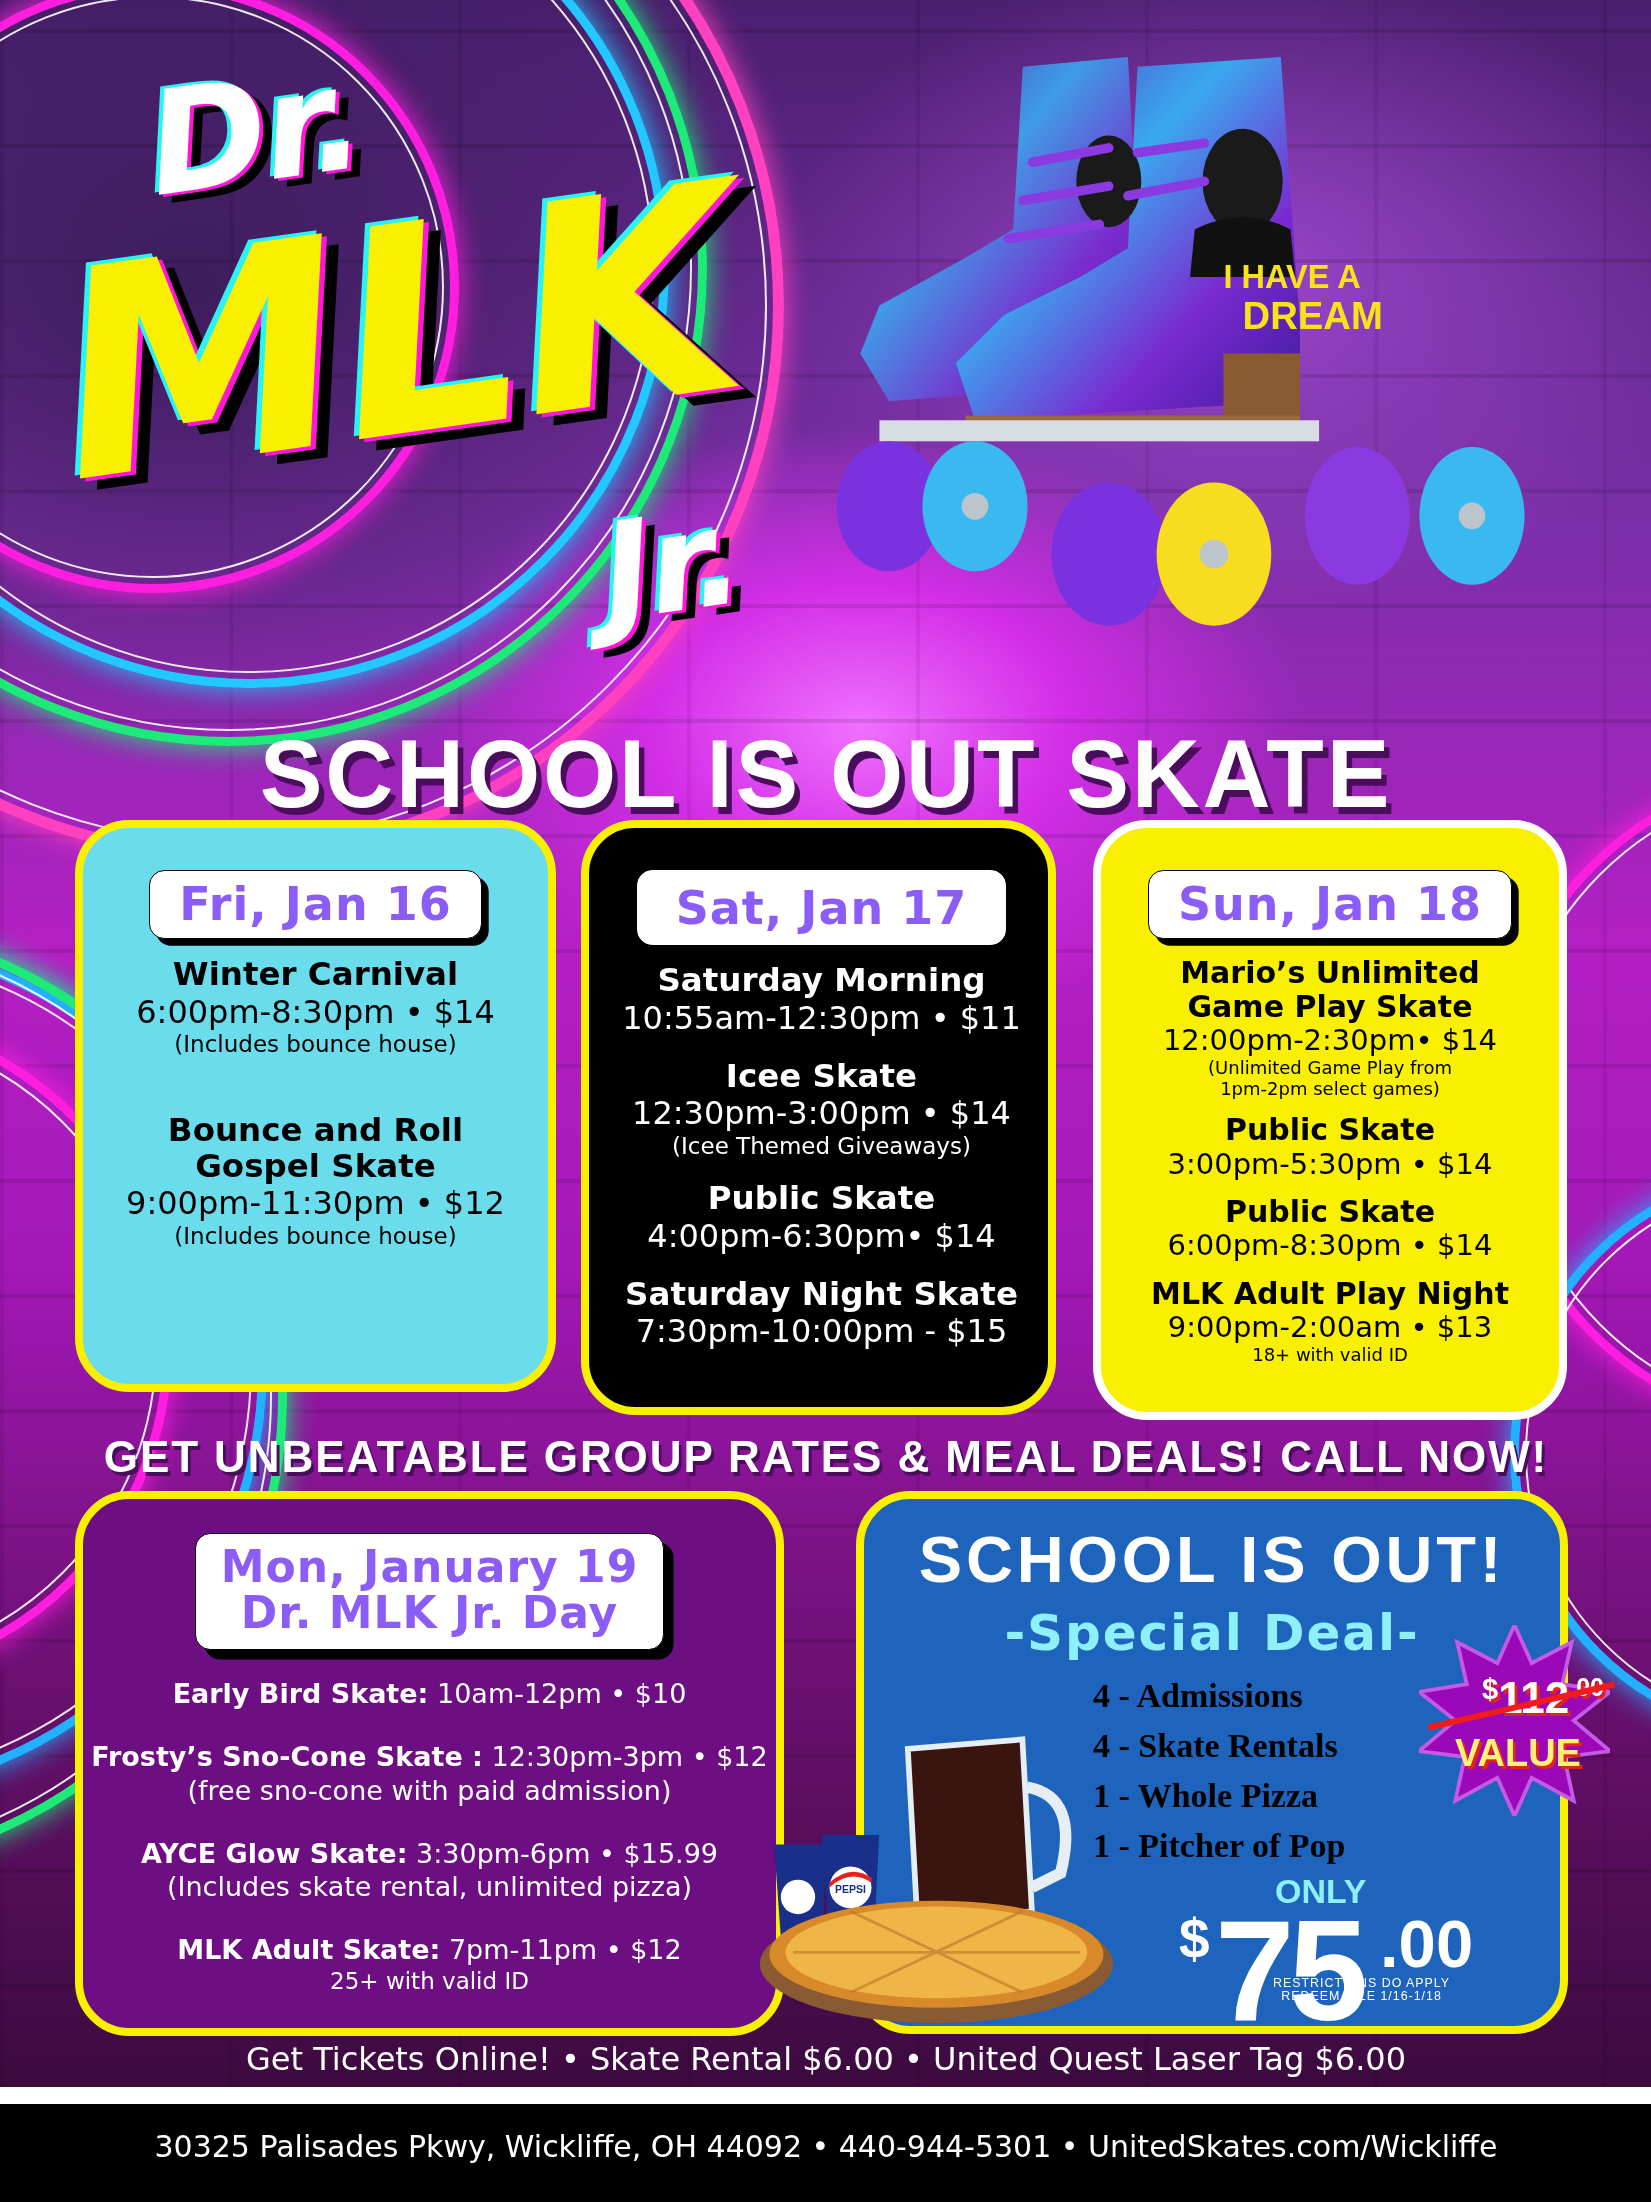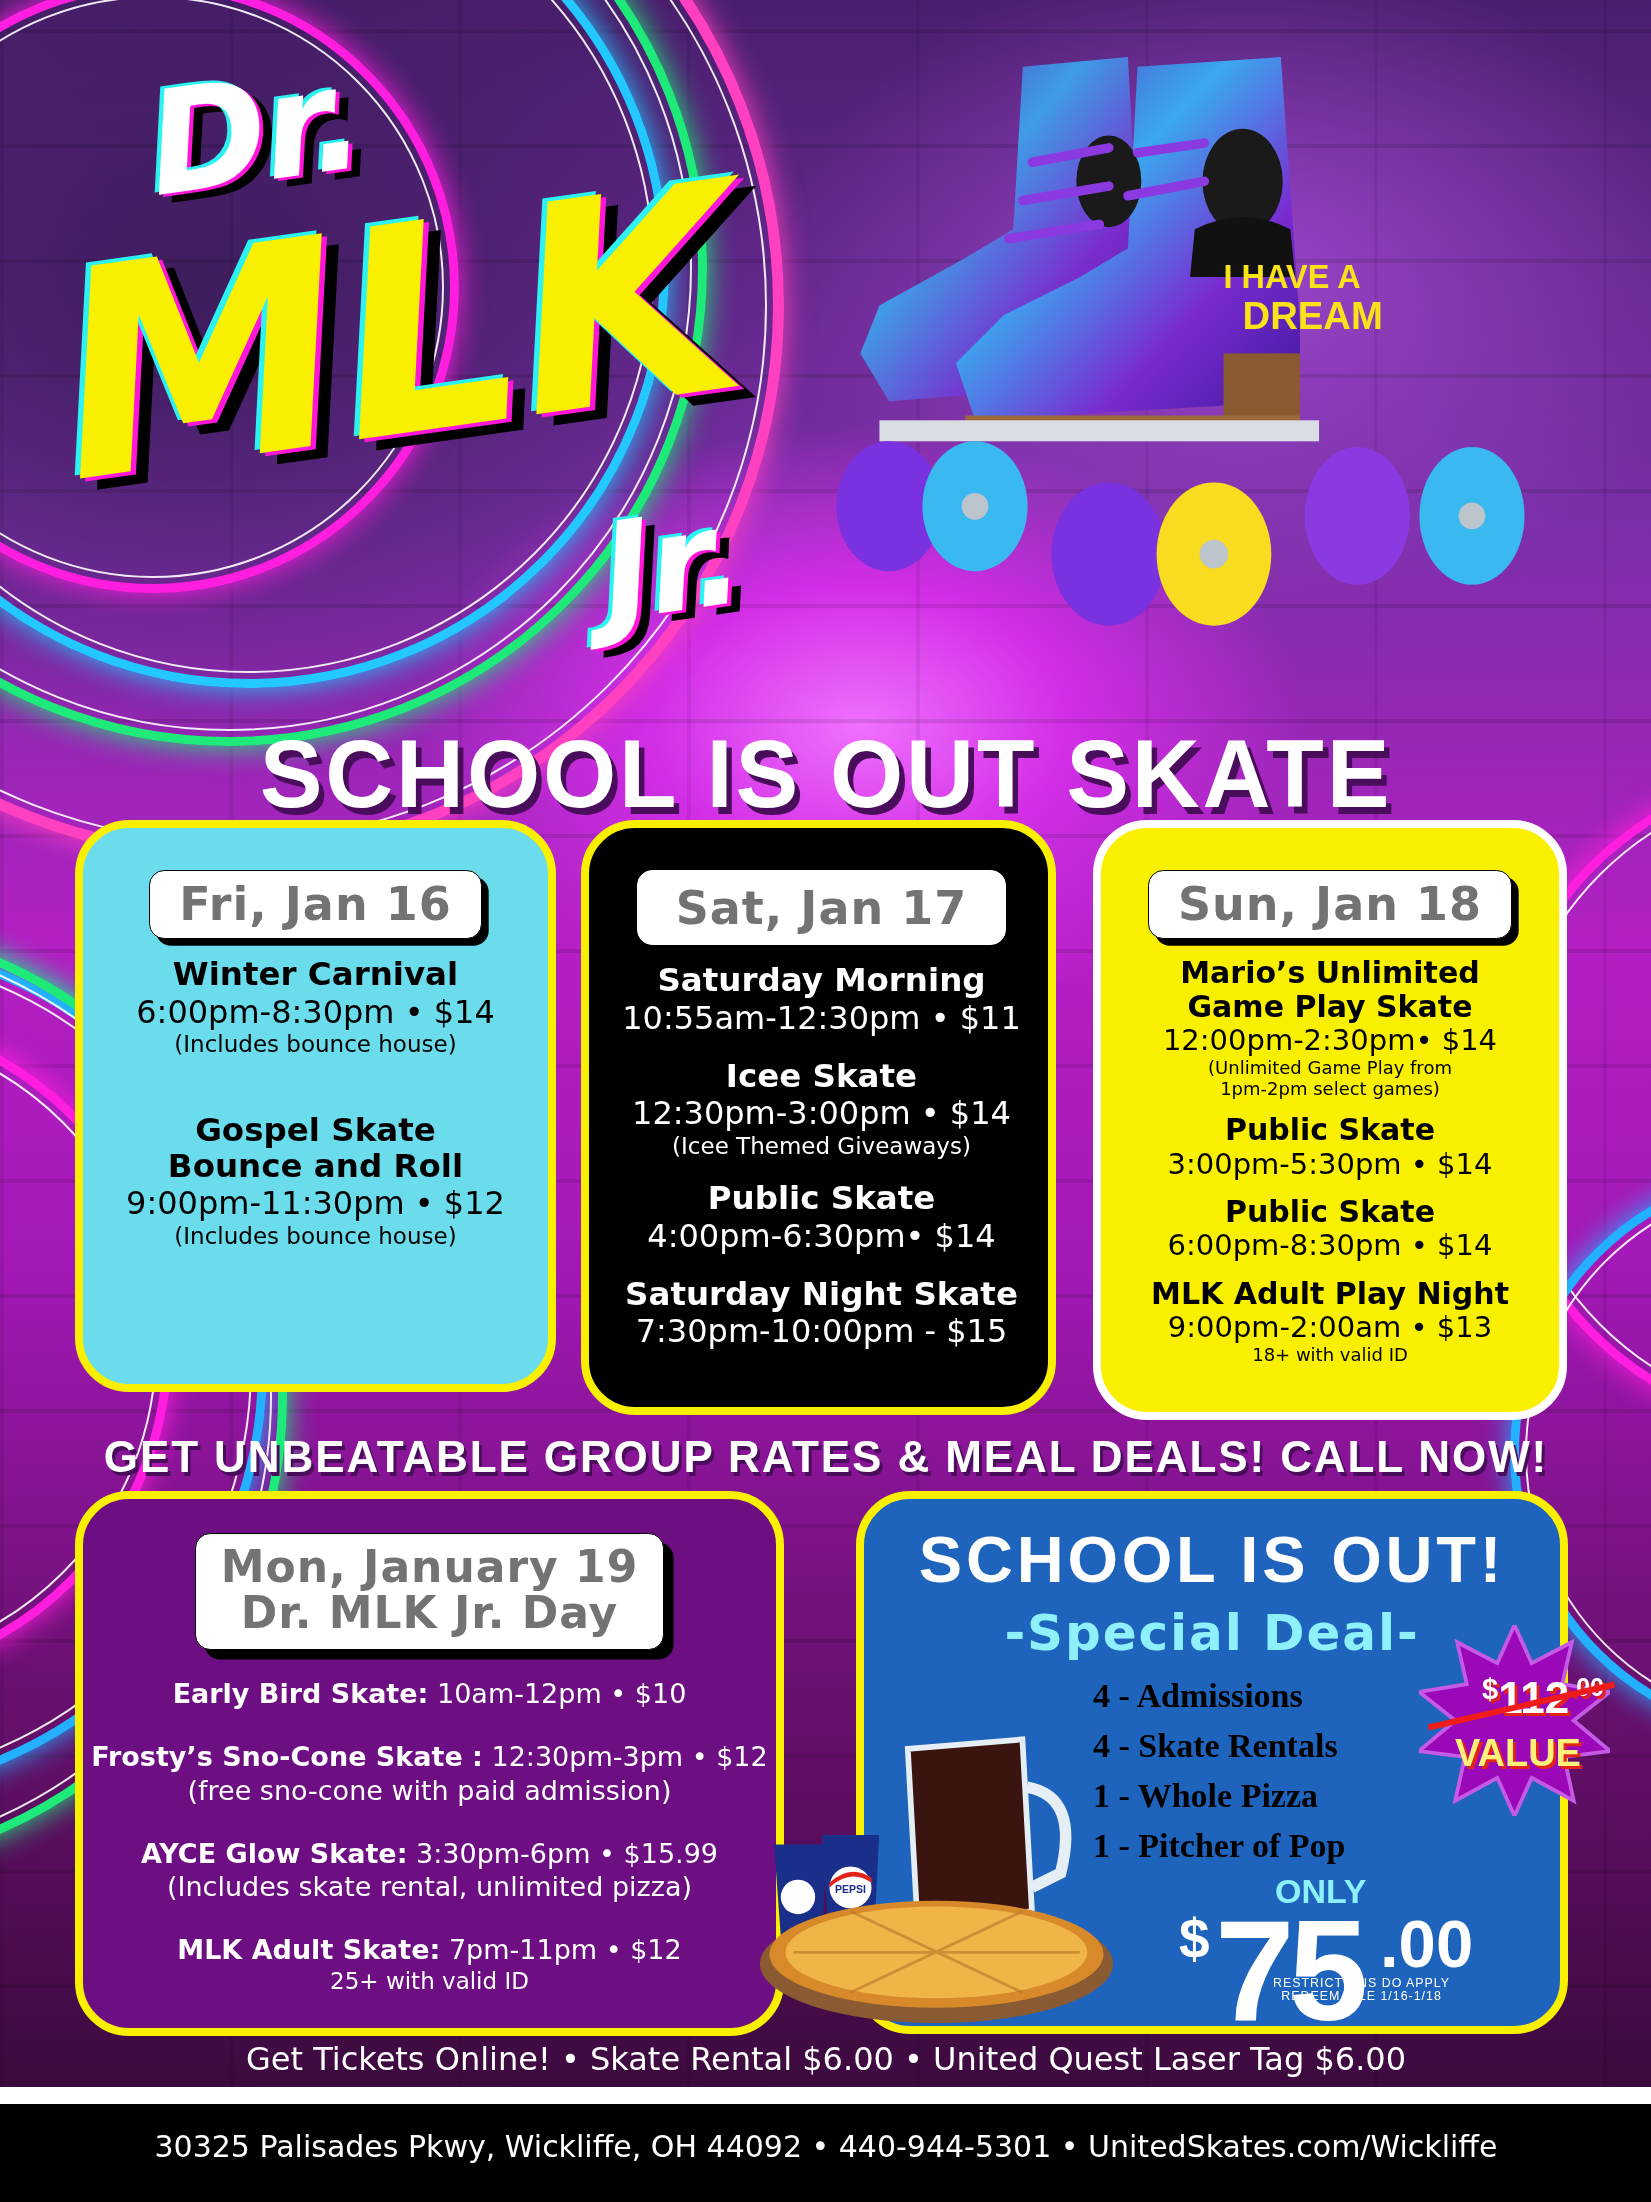--- a/index.html
+++ b/index.html
@@ -60,21 +60,21 @@
 
   .card {
     position: absolute; border-radius: 54px; border: 8.6px solid #f8f000; text-align: center;
     padding-top: 42px;
   }
   .card-fri { left: 75px;  top: 820px; width: 481px; height: 572px; background: #6adcec; color: #000; }
   .card-sat { left: 581px; top: 820px; width: 475px; height: 595px; background: #000; color: #fff; padding-left: 6px; }
   .card-sun { left: 1093px; top: 820px; width: 474px; height: 600px; background: #f8f000; color: #000; border-color: #fff; }
 
   .date-pill {
-    display: inline-block; background: #fff; color: #737373; border: 1.9px solid #000;
+    display: inline-block; background: #fff; color: #8b5cf6; border: 1.9px solid #000;
     border-radius: 15.3px; padding: 5.7px 29px 7.6px; font-weight: bold; font-size: 46px;
     box-shadow: 6.7px 6.7px 0 #000; margin-bottom: 17px;
     font-family: "DejaVu Sans", sans-serif; letter-spacing: 1px;
   }
   .card-sat .date-pill { border-color: #fff; box-shadow: none; padding: 9.6px 38px; }
 
   .ev-name { font-weight: bold; font-size: 32.5px; line-height: 1.12; font-family: "DejaVu Sans", sans-serif; }
   .ev-time { font-size: 32px; line-height: 1.2; font-family: "DejaVu Sans", sans-serif; }
   .ev-note { font-size: 23px; line-height: 1.15; font-family: "DejaVu Sans", sans-serif; }
   .card-sun .ev-name { font-size: 30px; }
@@ -223,22 +223,22 @@
   <div class="headline">SCHOOL IS OUT SKATE</div>
 
   <div class="card card-fri">
     <div class="date-pill">Fri, Jan 16</div>
     <div class="ev">
       <div class="ev-name">Winter Carnival</div>
       <div class="ev-time">6:00pm-8:30pm • $14</div>
       <div class="ev-note">(Includes bounce house)</div>
     </div>
     <div class="ev">
+      <div class="ev-name">Bounce and Roll</div>
       <div class="ev-name">Gospel Skate</div>
-      <div class="ev-name">Bounce and Roll</div>
       <div class="ev-time">9:00pm-11:30pm • $12</div>
       <div class="ev-note">(Includes bounce house)</div>
     </div>
   </div>
 
   <div class="card card-sat">
     <div class="date-pill">Sat, Jan 17</div>
     <div class="ev">
       <div class="ev-name">Saturday Morning</div>
       <div class="ev-time">10:55am-12:30pm • $11</div>

